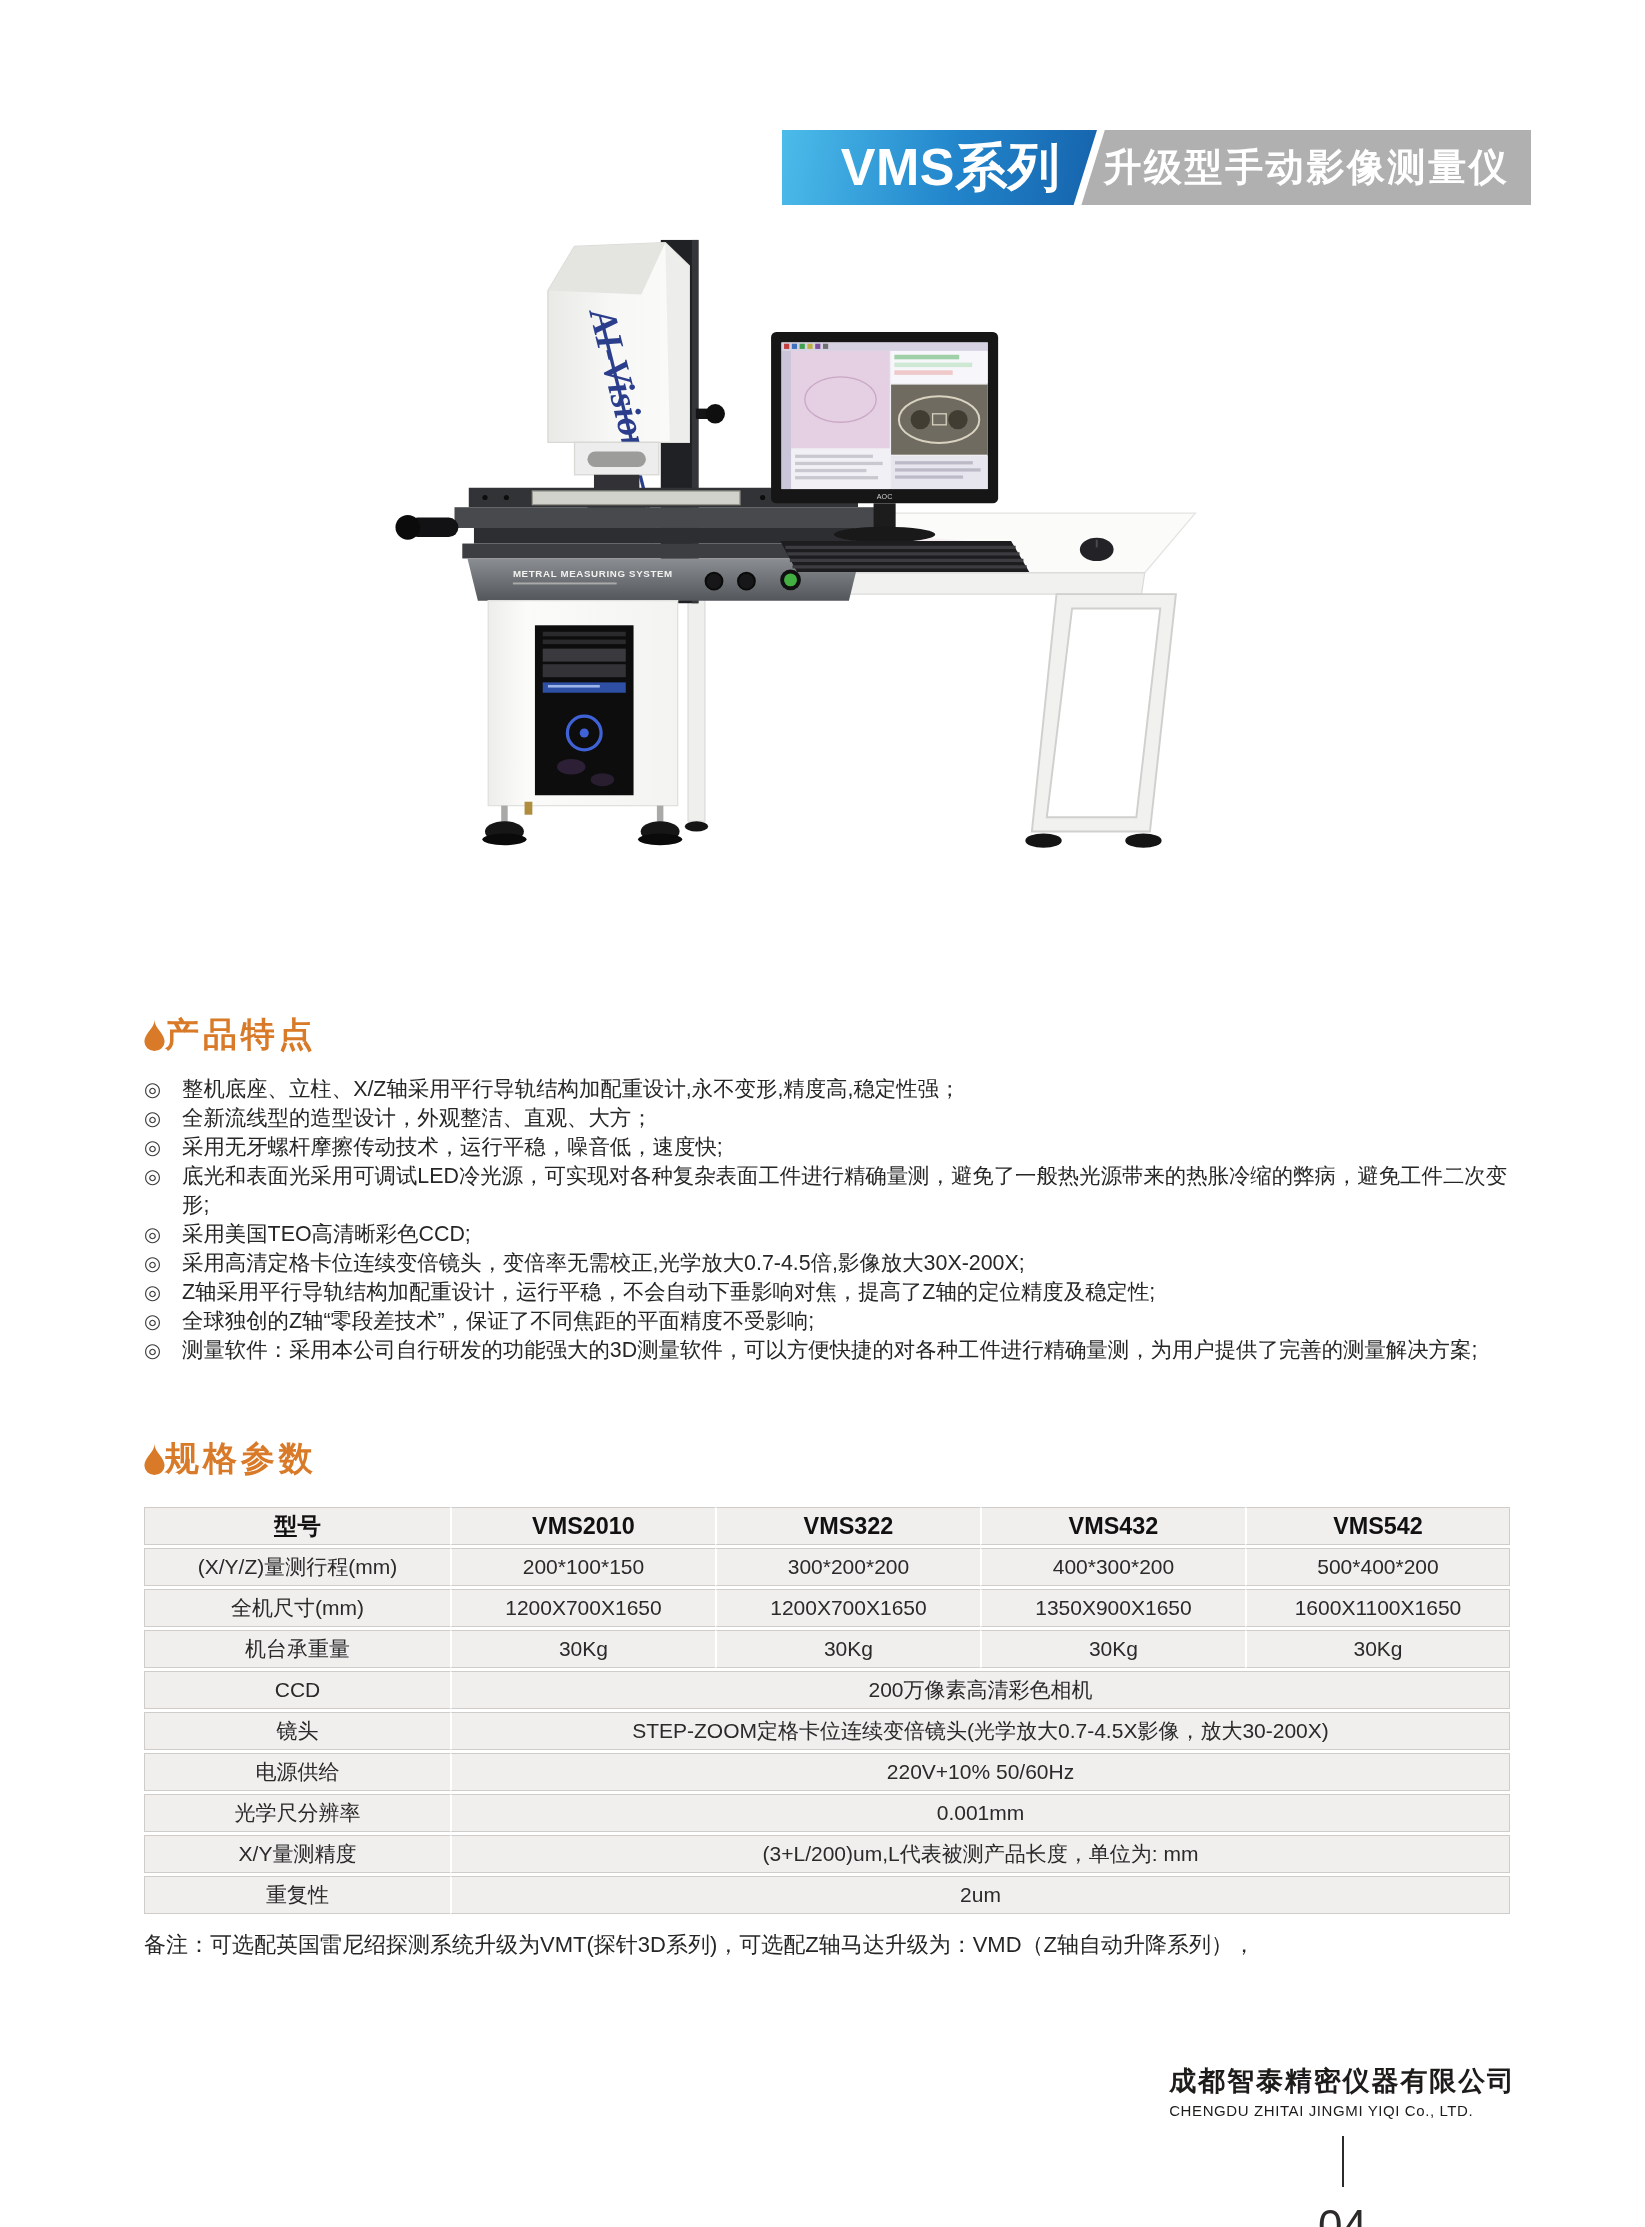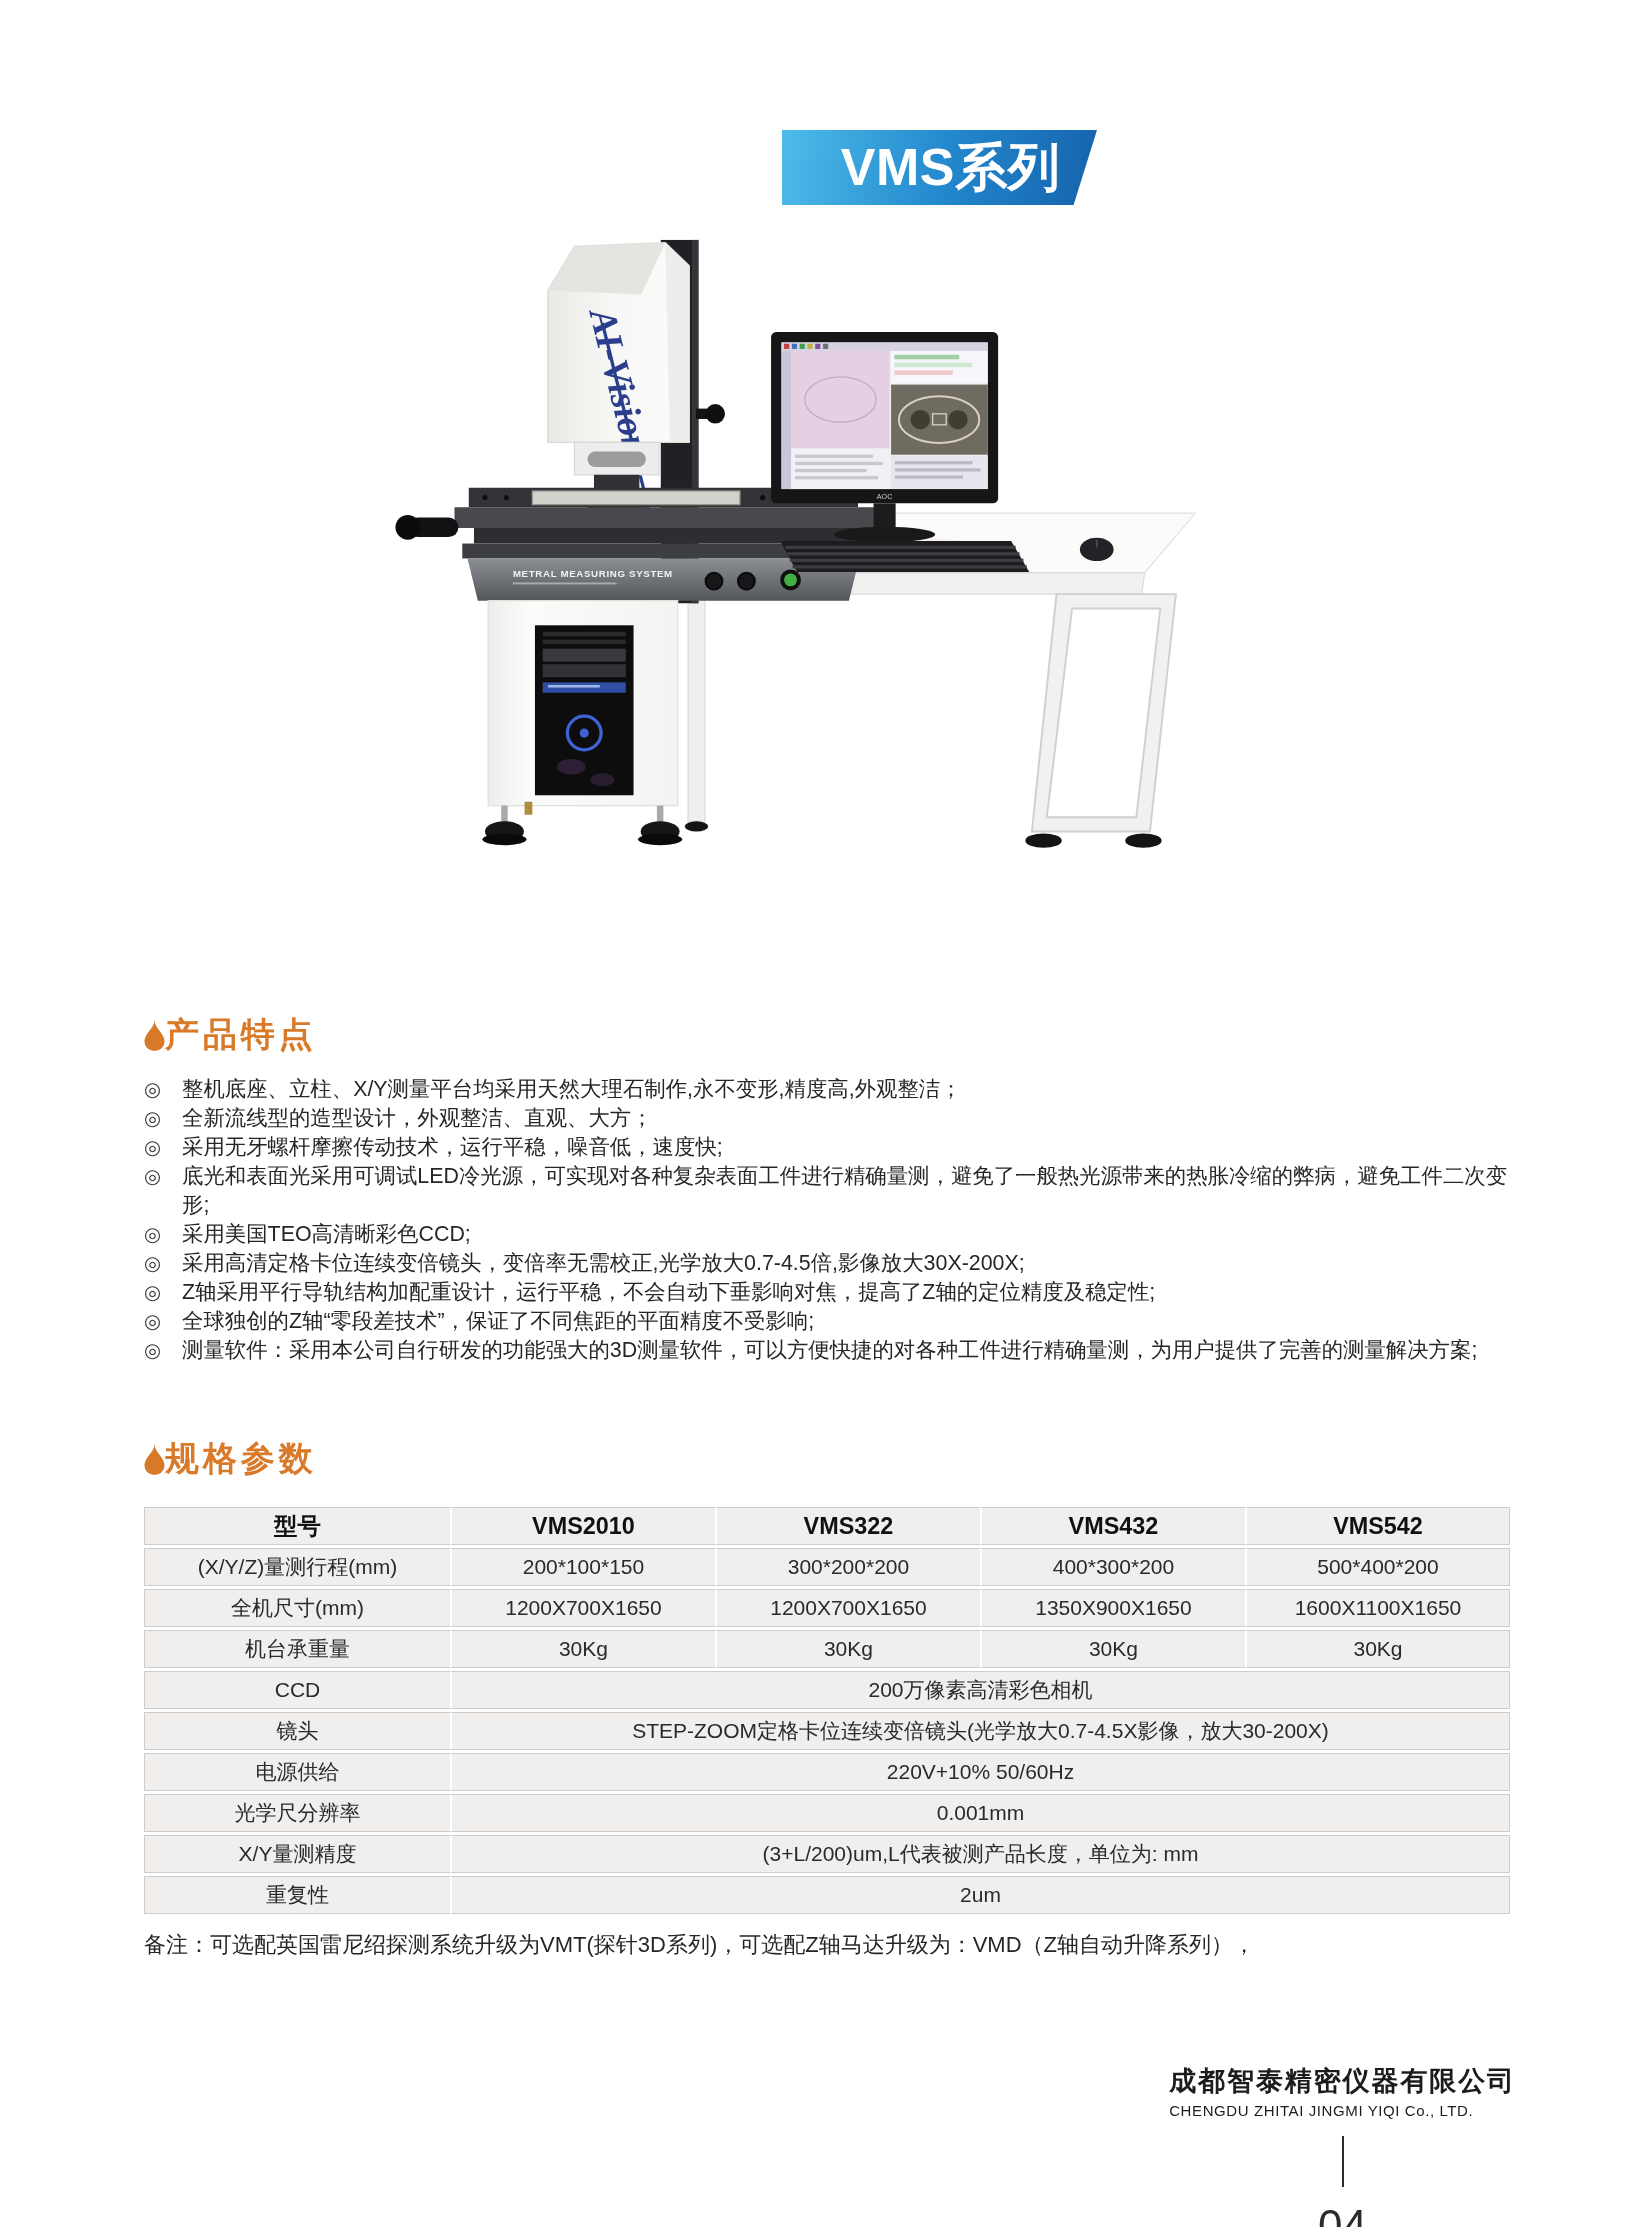--- a/index.html
+++ b/index.html
@@ -53,20 +53,23 @@
   .photo{position:absolute;left:169px;top:214px;width:1077px;height:759px;}
 </style>
 </head>
 <body>
 
 <div id="page">
 
   <div class="hdr">
     <div class="badge-blue">
       <span>VMS系列</span>
+    </div>
+    <div class="badge-gray">
+      <span>升级型手动影像测量仪</span>
     </div>
   </div>
 
   <svg class="photo" viewBox="0 0 1660 1170">
     <defs>
       <linearGradient id="gHead" x1="0" y1="0" x2="1" y2="0">
         <stop offset="0" stop-color="#e9e9e6"></stop>
           <stop offset="0.45" stop-color="#f7f7f5"></stop>
           <stop offset="1" stop-color="#fbfbfa"></stop>
       </linearGradient>
@@ -217,21 +220,21 @@
   <div class="section" style="top:1012px;">
     <div class="sec-title">
       <svg class="drop" viewBox="0 0 30 46">
         <path d="M15 0 C15 12 30 20 30 32 A15 14 0 1 1 0 32 C0 20 15 12 15 0 Z" fill="#d97a28"></path>
       </svg>
       <h2>产品特点</h2>
     </div>
     <ul class="features">
       <li>
           <span class="mk">◎</span>
-          <span>整机底座、立柱、X/Y测量平台均采用天然大理石制作,永不变形,精度高,外观整洁；</span>
+          <span>整机底座、立柱、X/Z轴采用平行导轨结构加配重设计,永不变形,精度高,稳定性强；</span>
         </li>
       <li>
           <span class="mk">◎</span>
           <span>全新流线型的造型设计，外观整洁、直观、大方；</span>
         </li>
       <li>
           <span class="mk">◎</span>
           <span>采用无牙螺杆摩擦传动技术，运行平稳，噪音低，速度快;</span>
         </li>
       <li>

